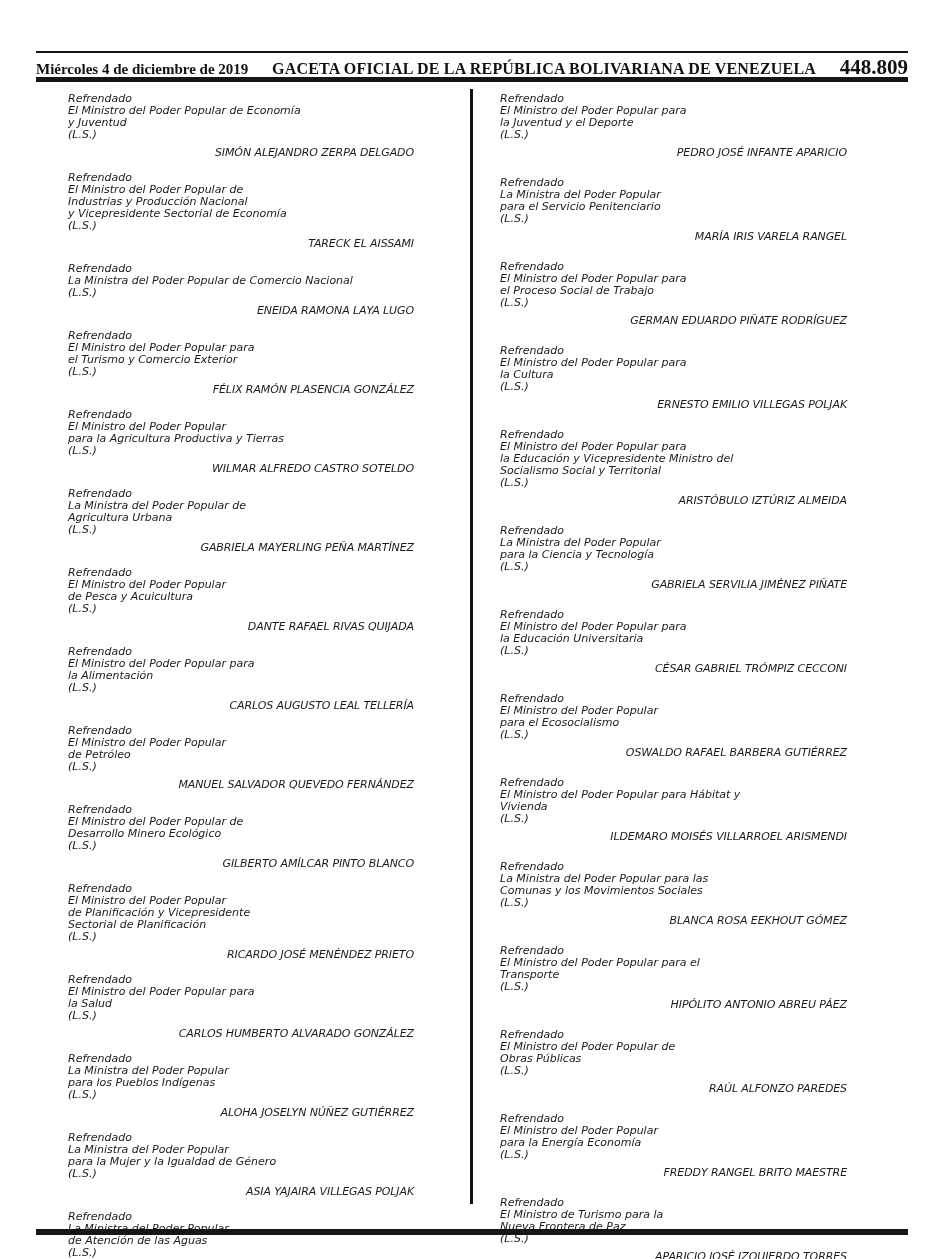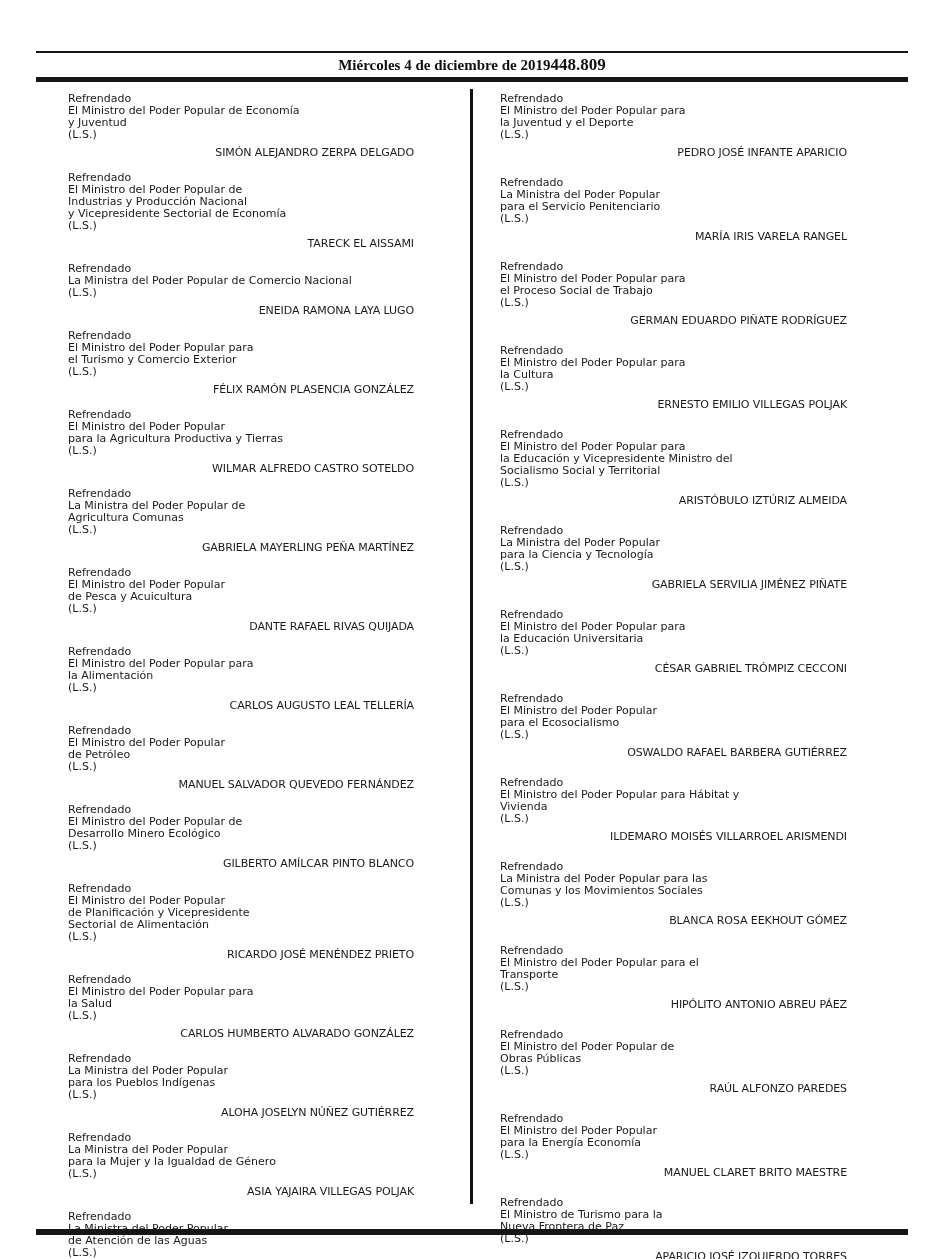--- a/index.html
+++ b/index.html
@@ -7,38 +7,38 @@
     position:relative;
     width:944px;height:1259px;
     background:#ffffff;
     font-family:"DejaVu Sans","Liberation Sans",sans-serif;
     color:#1a1a1a;
     overflow:hidden;
   }
   
   .masthead{
     position:absolute;left:36px;right:36px;top:55px;
-    display:flex;align-items:baseline;justify-content:center;
+    display:flex;align-items:baseline;justify-content:flex-start;
     font-family:"Liberation Serif","DejaVu Serif",serif;
     font-weight:bold;color:#111;
     white-space:nowrap;
   }
   .masthead .date{font-size:15px;}
   .masthead .gazette-title{font-size:16px;letter-spacing:.2px;text-align:center;flex:1 1 auto;padding:0 14px;}
-  .masthead .pageno{font-size:17px;}
+  .masthead .pageno{font-size:21px;}
   .rule{position:absolute;left:36px;right:36px;background:#161616;}
   .rule-thin{top:51px;height:2px;}
   .rule-thick{top:77px;height:5px;}
   .rule-bottom{top:1229px;height:6px;}
   
   .columns{
     position:absolute;top:93px;left:36px;right:36px;bottom:40px;
     display:flex;
   }
-  .col{box-sizing:border-box;}
+  .col{box-sizing:border-box;font-style:italic;}
   .col-left{width:434px;padding-left:32px;padding-right:56px;}
   .col-right{width:438px;padding-left:30px;padding-right:61px;}
   .divider{
     position:absolute;left:434px;top:-4px;width:3px;height:1115px;
     background:#111;
   }
   .col-inner{position:relative;}
   
   .entry{font-size:11px;line-height:12px;}
   .col-left .entry{margin-bottom:13px;}
@@ -51,20 +51,21 @@
 </style>
 </head>
 <body>
 
 <div class="page">
 
   <div class="rule rule-thin"></div>
 
   <div class="masthead">
     <span class="date">Miércoles 4 de diciembre de 2019</span>
+    <span class="gazette-title">GACETA OFICIAL DE LA REPÚBLICA BOLIVARIANA DE VENEZUELA</span>
     <span class="pageno">448.809</span>
   </div>
 
   <div class="rule rule-thick"></div>
 
   <div class="columns">
     <div class="col col-left">
       <div class="col-inner" id="col-left">
           <div class="entry">
             <div class="line">Refrendado</div>
@@ -97,21 +98,21 @@
           <div class="entry">
             <div class="line">Refrendado</div>
             <div class="line">El Ministro del Poder Popular</div>
             <div class="line">para la Agricultura Productiva y Tierras</div>
             <div class="line">(L.S.)</div>
             <div class="name">WILMAR ALFREDO CASTRO SOTELDO</div>
           </div>
           <div class="entry">
             <div class="line">Refrendado</div>
             <div class="line">La Ministra del Poder Popular de</div>
-            <div class="line">Agricultura Comunas</div>
+            <div class="line">Agricultura Urbana</div>
             <div class="line">(L.S.)</div>
             <div class="name">GABRIELA MAYERLING PEÑA MARTÍNEZ</div>
           </div>
           <div class="entry">
             <div class="line">Refrendado</div>
             <div class="line">El Ministro del Poder Popular</div>
             <div class="line">de Pesca y Acuicultura</div>
             <div class="line">(L.S.)</div>
             <div class="name">DANTE RAFAEL RIVAS QUIJADA</div>
           </div>
@@ -133,21 +134,21 @@
             <div class="line">Refrendado</div>
             <div class="line">El Ministro del Poder Popular de</div>
             <div class="line">Desarrollo Minero Ecológico</div>
             <div class="line">(L.S.)</div>
             <div class="name">GILBERTO AMÍLCAR PINTO BLANCO</div>
           </div>
           <div class="entry">
             <div class="line">Refrendado</div>
             <div class="line">El Ministro del Poder Popular</div>
             <div class="line">de Planificación y Vicepresidente</div>
-            <div class="line">Sectorial de Alimentación</div>
+            <div class="line">Sectorial de Planificación</div>
             <div class="line">(L.S.)</div>
             <div class="name">RICARDO JOSÉ MENÉNDEZ PRIETO</div>
           </div>
           <div class="entry">
             <div class="line">Refrendado</div>
             <div class="line">El Ministro del Poder Popular para</div>
             <div class="line">la Salud</div>
             <div class="line">(L.S.)</div>
             <div class="name">CARLOS HUMBERTO ALVARADO GONZÁLEZ</div>
           </div>
@@ -260,21 +261,21 @@
             <div class="line">El Ministro del Poder Popular de</div>
             <div class="line">Obras Públicas</div>
             <div class="line">(L.S.)</div>
             <div class="name">RAÚL ALFONZO PAREDES</div>
           </div>
           <div class="entry">
             <div class="line">Refrendado</div>
             <div class="line">El Ministro del Poder Popular</div>
             <div class="line">para la Energía Economía</div>
             <div class="line">(L.S.)</div>
-            <div class="name">MANUEL CLARET BRITO MAESTRE</div>
+            <div class="name">FREDDY RANGEL BRITO MAESTRE</div>
           </div>
           <div class="entry">
             <div class="line">Refrendado</div>
             <div class="line">El Ministro de Turismo para la</div>
             <div class="line">Nueva Frontera de Paz</div>
             <div class="line">(L.S.)</div>
             <div class="name">APARICIO JOSÉ IZQUIERDO TORRES</div>
           </div>
         </div>
     </div>

